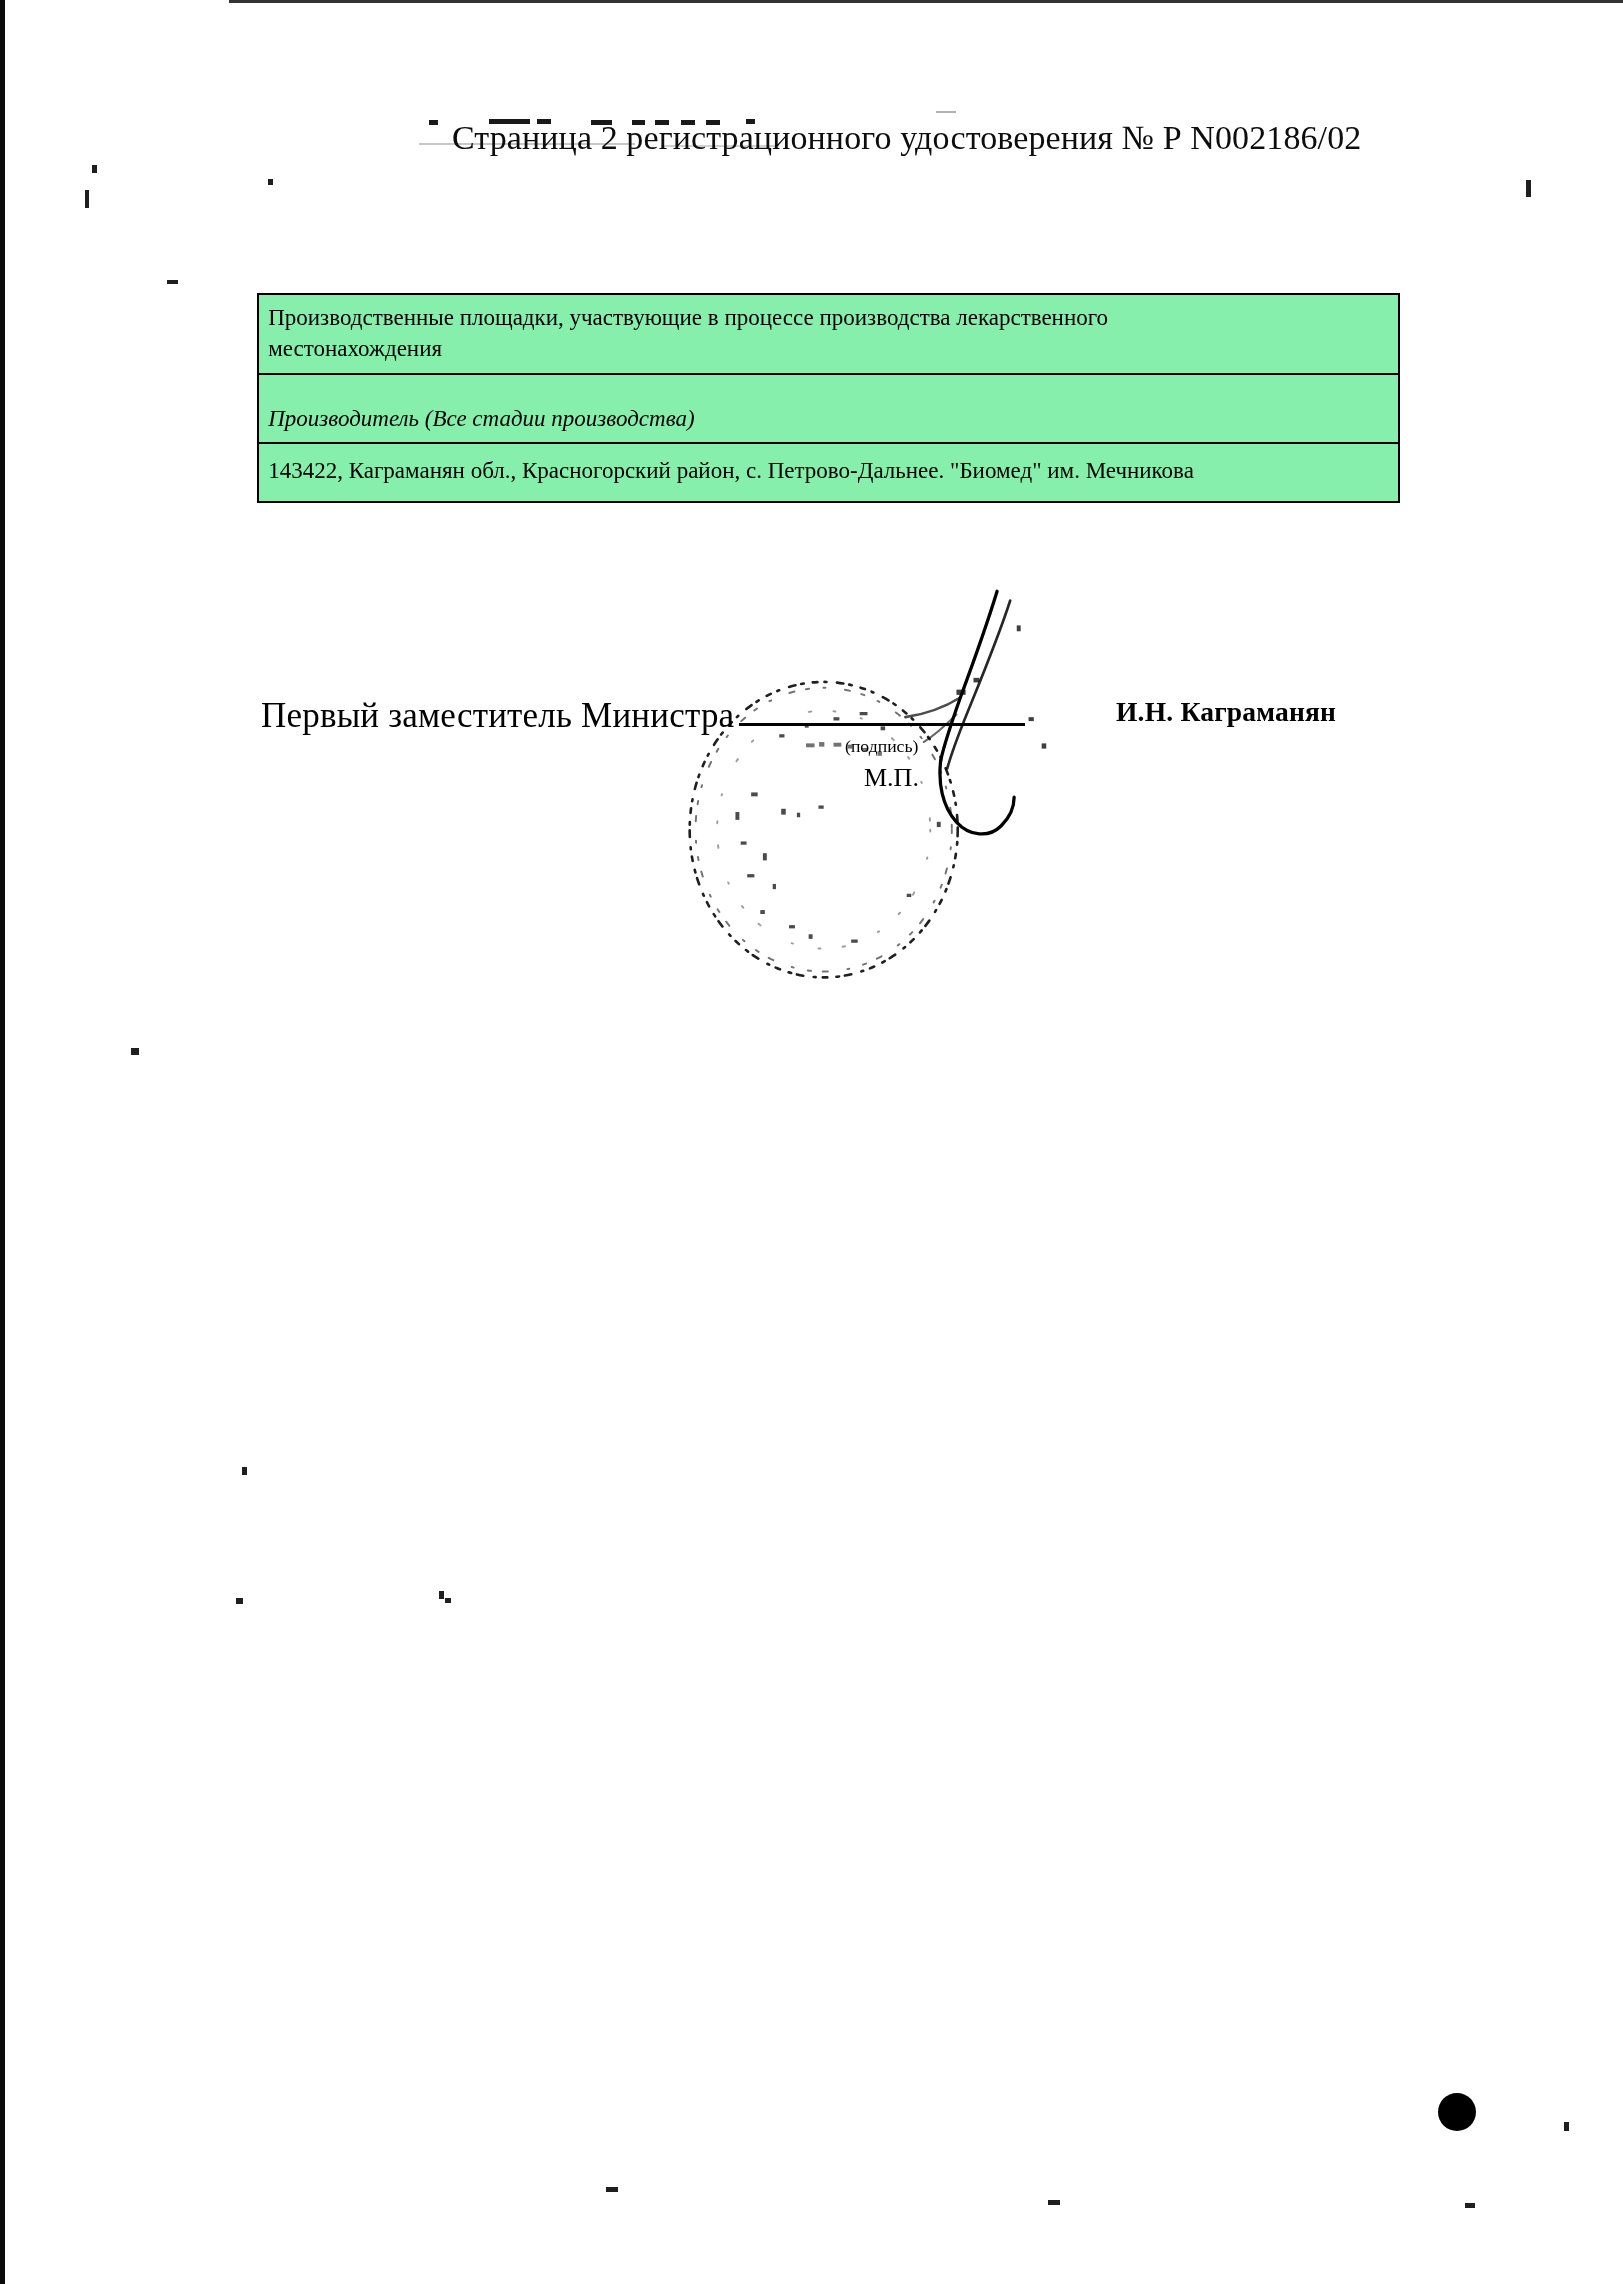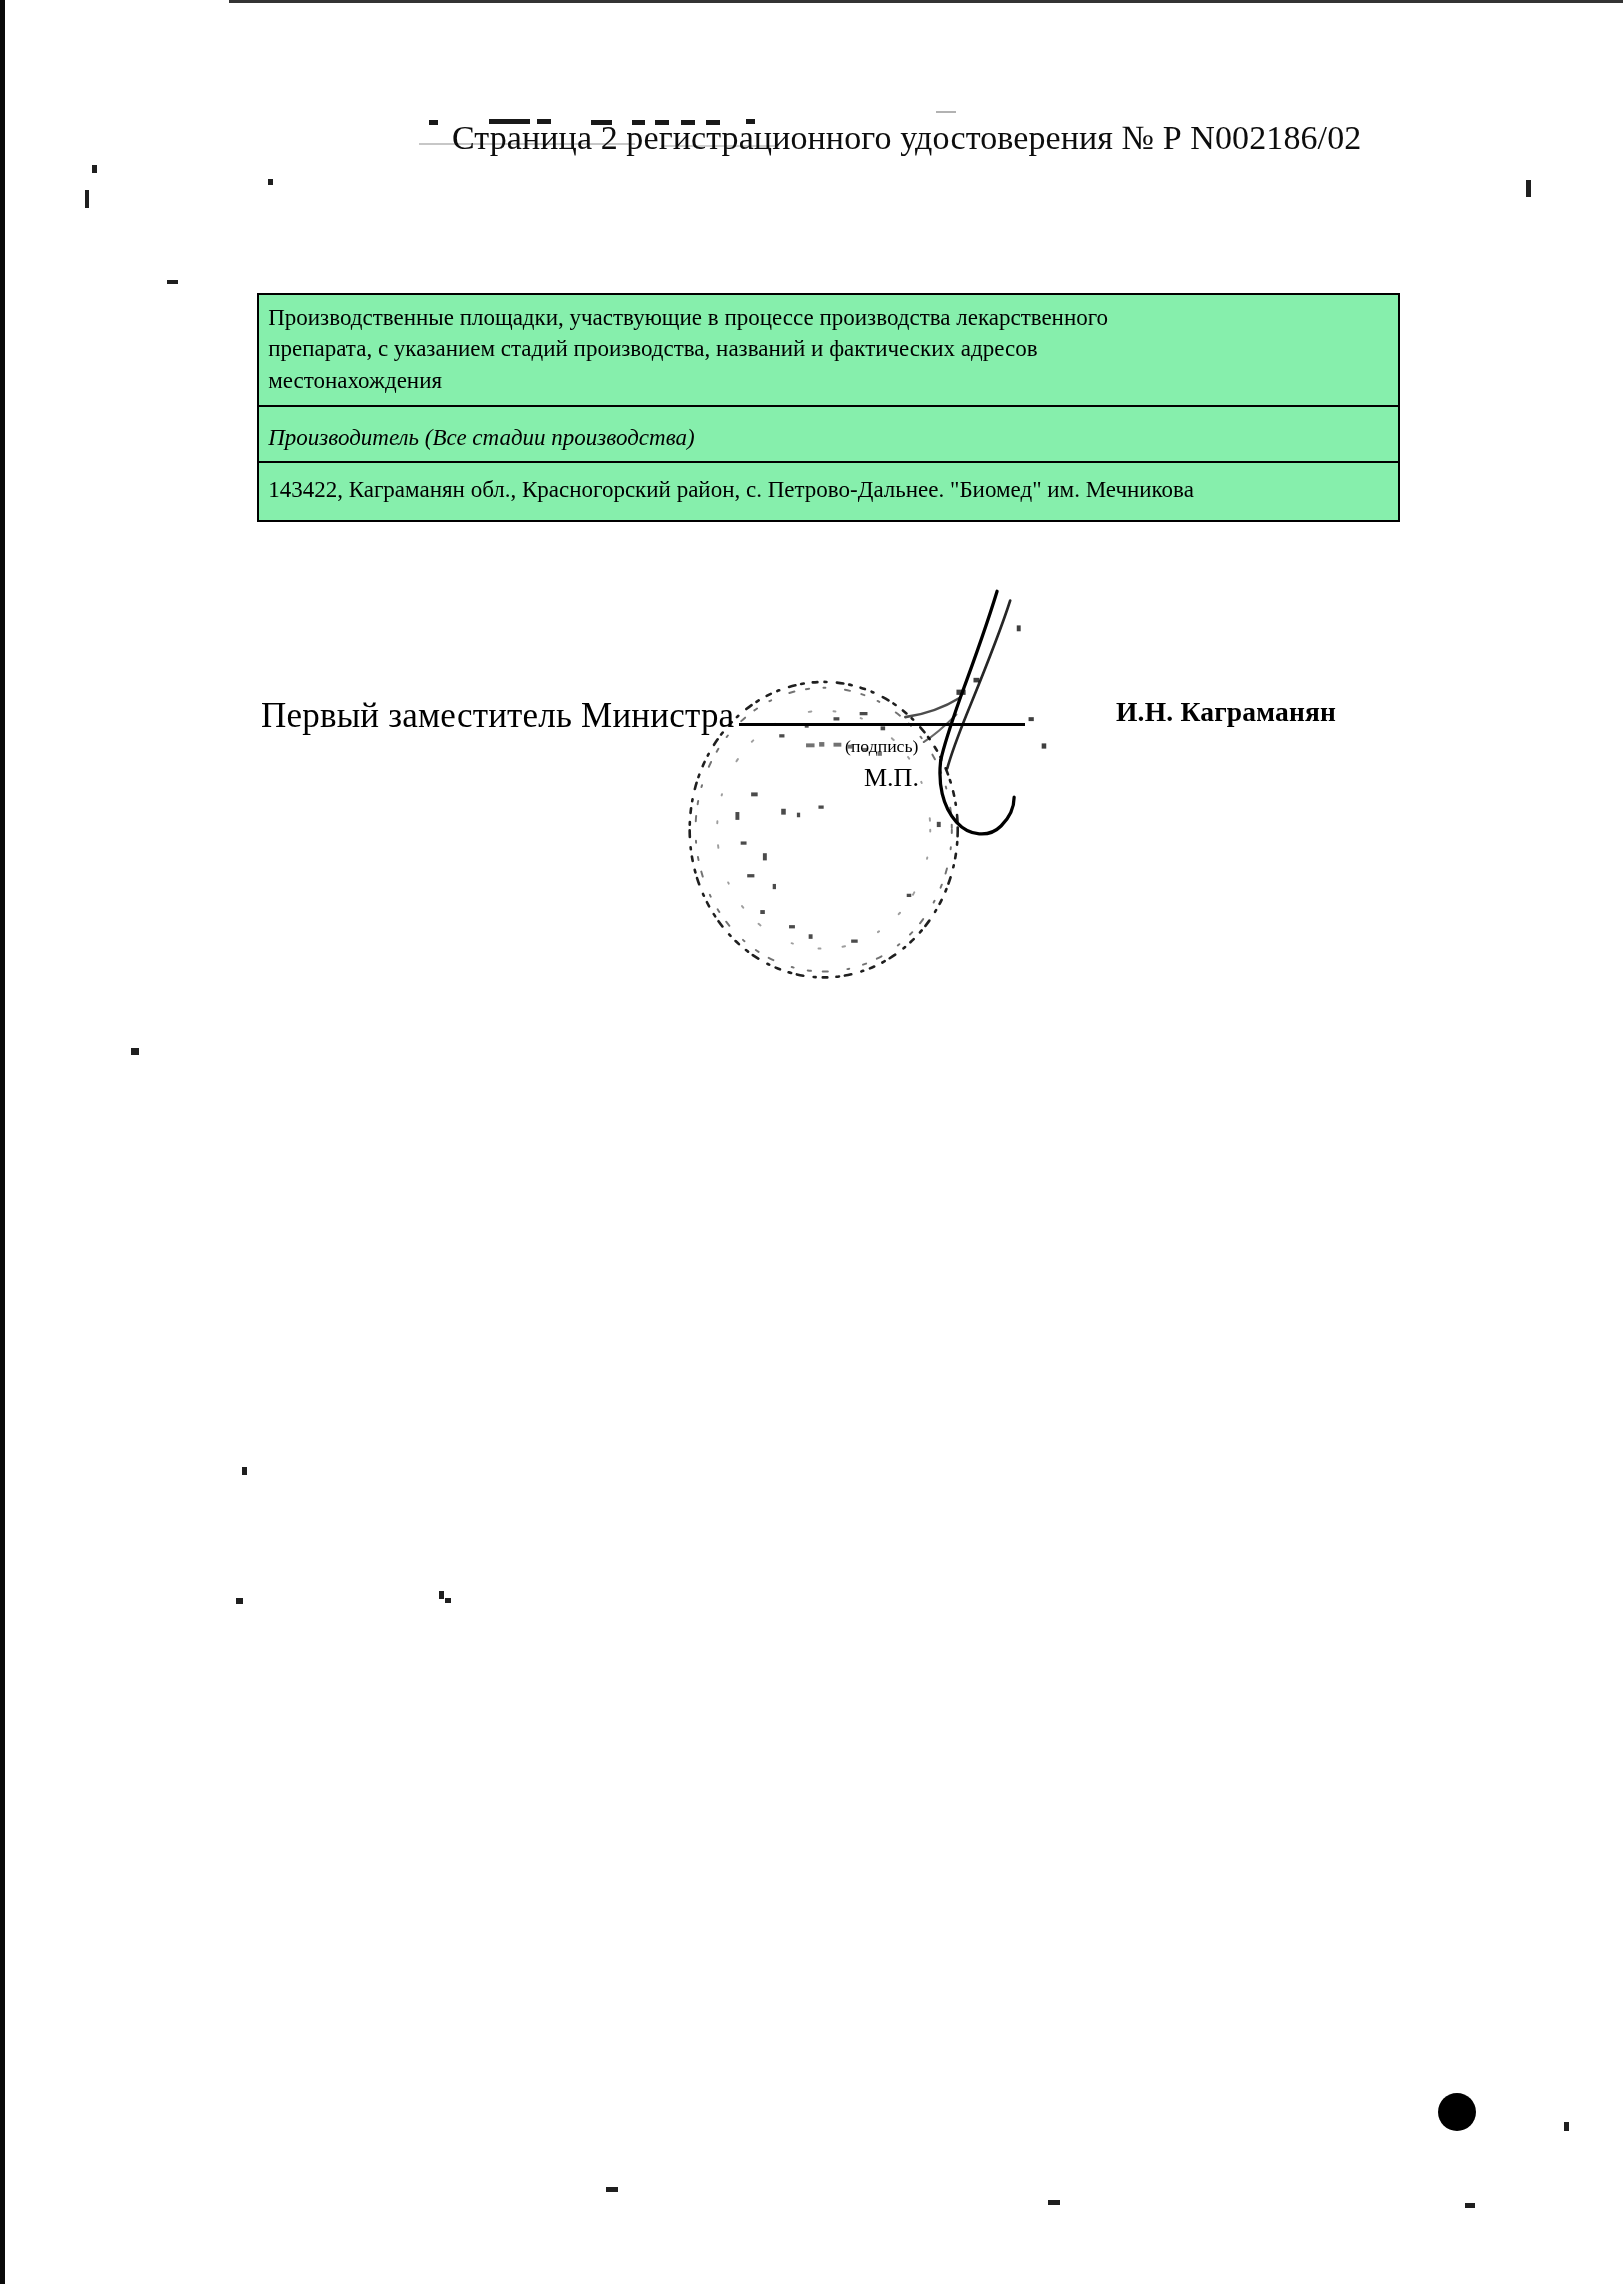--- a/index.html
+++ b/index.html
@@ -107,21 +107,21 @@
   }
   .tcell.right {
     width: 487px;
     border-left: 2px dashed #1a1a1a;
     padding-left: 10.5px;
   }
   .cell-line {
     display: block;
     white-space: nowrap;
   }
-  .row-mfr .tcell.left { padding-top: 15px; font-family: Liberation Serif, serif; }
+  .row-mfr .tcell.left { padding-top: 28px; font-family: Liberation Serif, serif; }
   .row-mfr .tcell.right { padding-top: 9.2px; padding-bottom: 19.6px; }
   .row-addr .tcell.full { padding-top: 10.5px; padding-bottom: 14.4px; }
 
   
   .sig-title {
     position: absolute;
     left: 261px;
     top: 696px;
     font-size: 35px;
     font-weight: normal;
@@ -221,21 +221,20 @@
 
   <div class="ink-blob" style="left:1438px; top:2093px; width:38px; height:38px;"></div>
 
   <div class="page-header">Страница 2 регистрационного удостоверения № Р N002186/02</div>
 
   <div class="prod-table">
 
     <div class="trow row-header">
       <div class="tcell full">
         <span class="cell-line">Производственные площадки, участвующие в процессе производства лекарственного</span>
-        <span class="cell-line">препарата, с указанием стадий производства, названий и фактических адресов</span>
         <span class="cell-line">местонахождения</span>
       </div>
     </div>
 
     <div class="trow row-mfr">
       <div class="tcell left">Производитель (Все стадии производства)</div>
     </div>
 
     <div class="trow row-addr">
       <div class="tcell full">143422, Каграманян обл., Красногорский район, с. Петрово-Дальнее. "Биомед" им. Мечникова</div>

